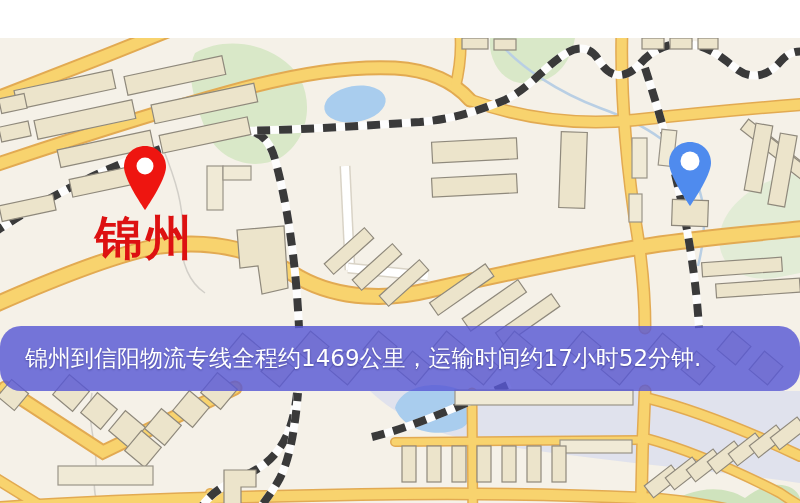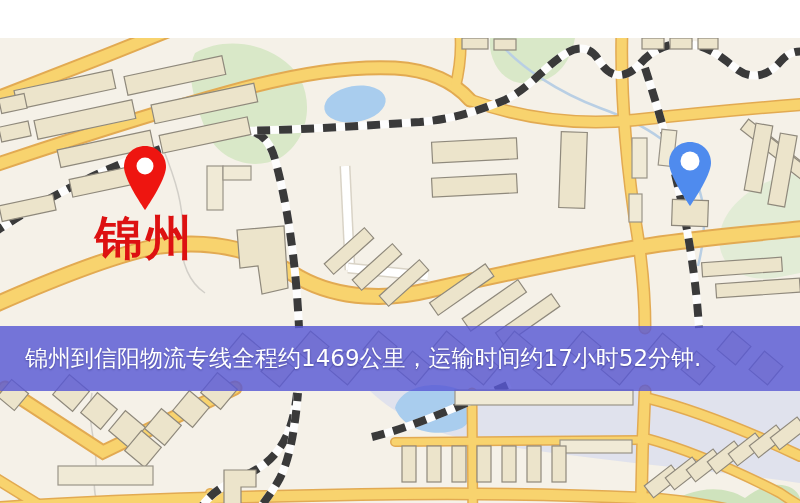--- a/index.html
+++ b/index.html
@@ -232,17 +232,17 @@
     <path d="M30 70 C30 70 9 40 9 27 C9 15 18 6 30 6 C42 6 51 15 51 27 C51 40 30 70 30 70 Z"></path>
     <circle cx="30" cy="26" r="8.5"></circle>
   </svg>
   <div class="pin-label" style="left: 85px; top: 176px; --pin-color: #ee1510; --label-color: #dd1111;">锦州</div>
 
   <svg class="pin" style="left: 660px; top: 98px; --pin-color: #4f8bee; --label-color: #2222d8;" viewBox="0 0 60 72">
     <path d="M30 70 C30 70 9 40 9 27 C9 15 18 6 30 6 C42 6 51 15 51 27 C51 40 30 70 30 70 Z"></path>
     <circle cx="30" cy="25" r="9.5"></circle>
   </svg>
 
-  <div class="banner" style="background: rgba(88, 88, 212, 0.82);">
+  <div class="banner" style="background: rgba(88, 88, 212, 0.82); border-radius: 21px;">
     <span>锦州到信阳物流专线全程约1469公里，运输时间约17小时52分钟.</span>
   </div>
 
 </div>
 
 </body></html>

